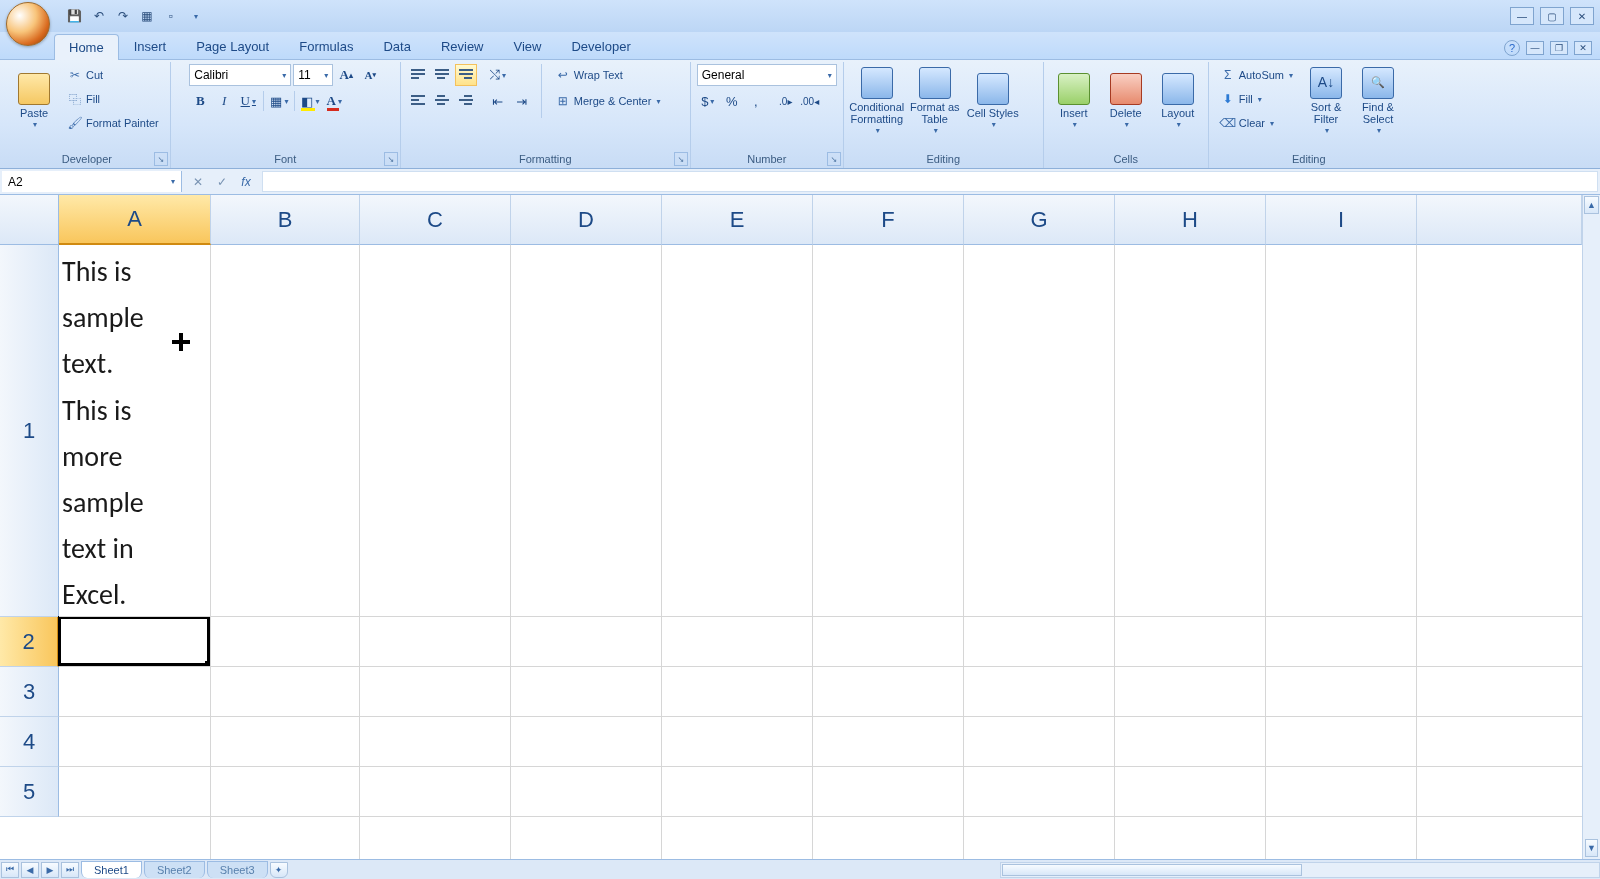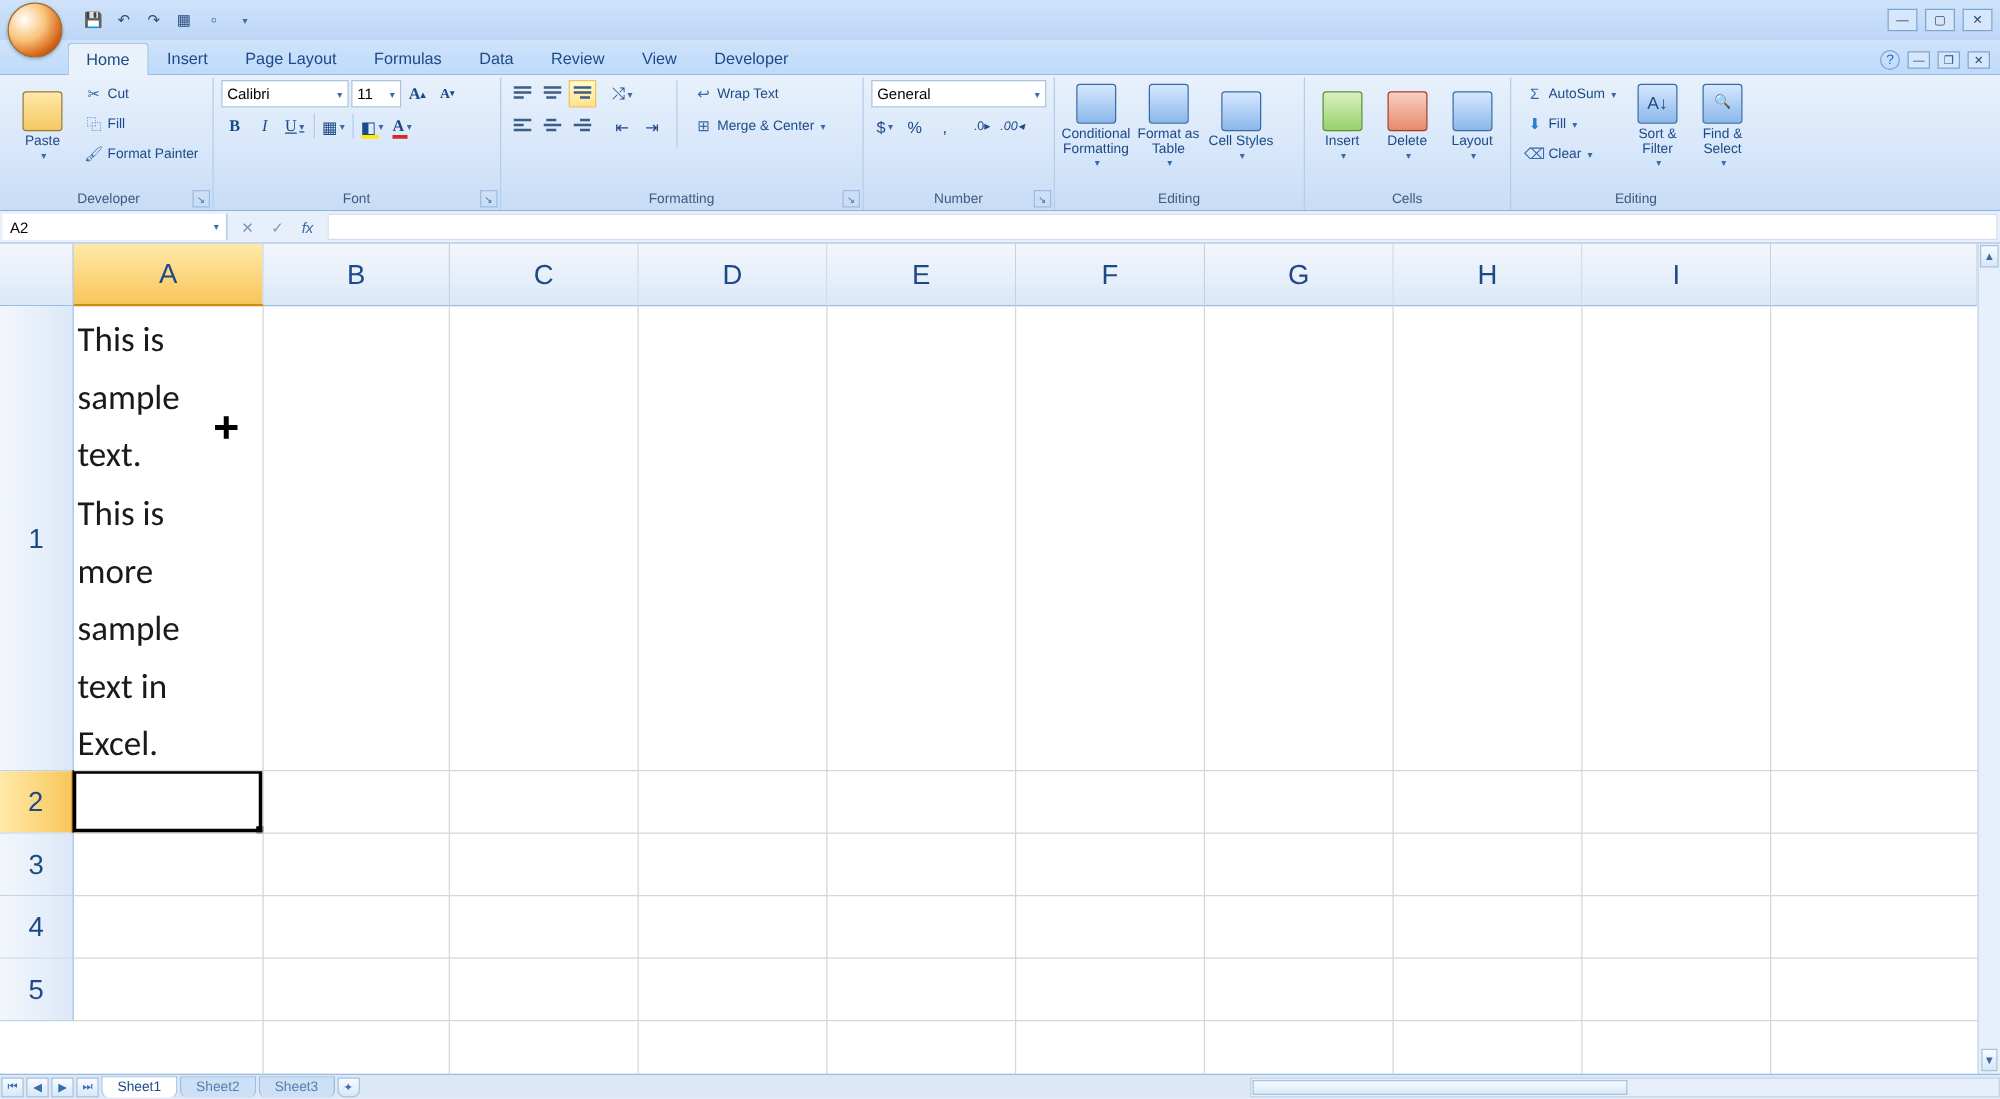--- a/index.html
+++ b/index.html
@@ -160,21 +160,21 @@
         <div class="row-btn">
             <span class="ico">🖌</span>
             <span>Format Painter</span>
           </div>
       </div>
     </div>
     <div class="group-label">Developer</div>
     <div class="group-launcher">↘</div>
   </div>
 
-  <div class="group" style="min-width:230px;">
+  <div class="group" style="min-width:230px;align-items:center;">
     <div class="group-body">
       <div class="vcol" style="gap:4px;">
         <div class="hrow">
           <div class="combo" id="font-name">
               <span>Calibri</span>
               <span class="arrow">▾</span>
             </div>
           <div class="combo" id="font-size">
               <span>11</span>
               <span class="arrow">▾</span>
@@ -292,21 +292,21 @@
         <div class="combo" style="width:140px;">
             <span>General</span>
             <span class="arrow">▾</span>
           </div>
         <div class="hrow">
           <div class="sq">$<span class="tiny-arrow">▾</span></div>
           <div class="sq">%</div>
           <div class="sq">,</div>
           <div style="width:4px;"></div>
           <div class="sq" style="font-size:10px;">.0▸</div>
-          <div class="sq" style="font-size:10px;font-style:italic;">.00◂</div>
+          <div class="sq" style="font-size:10px;">.00◂</div>
         </div>
       </div>
     </div>
     <div class="group-label">Number</div>
     <div class="group-launcher">↘</div>
   </div>
 
   <div class="group" style="min-width:200px;">
     <div class="group-body">
       <div class="big-btn split">

